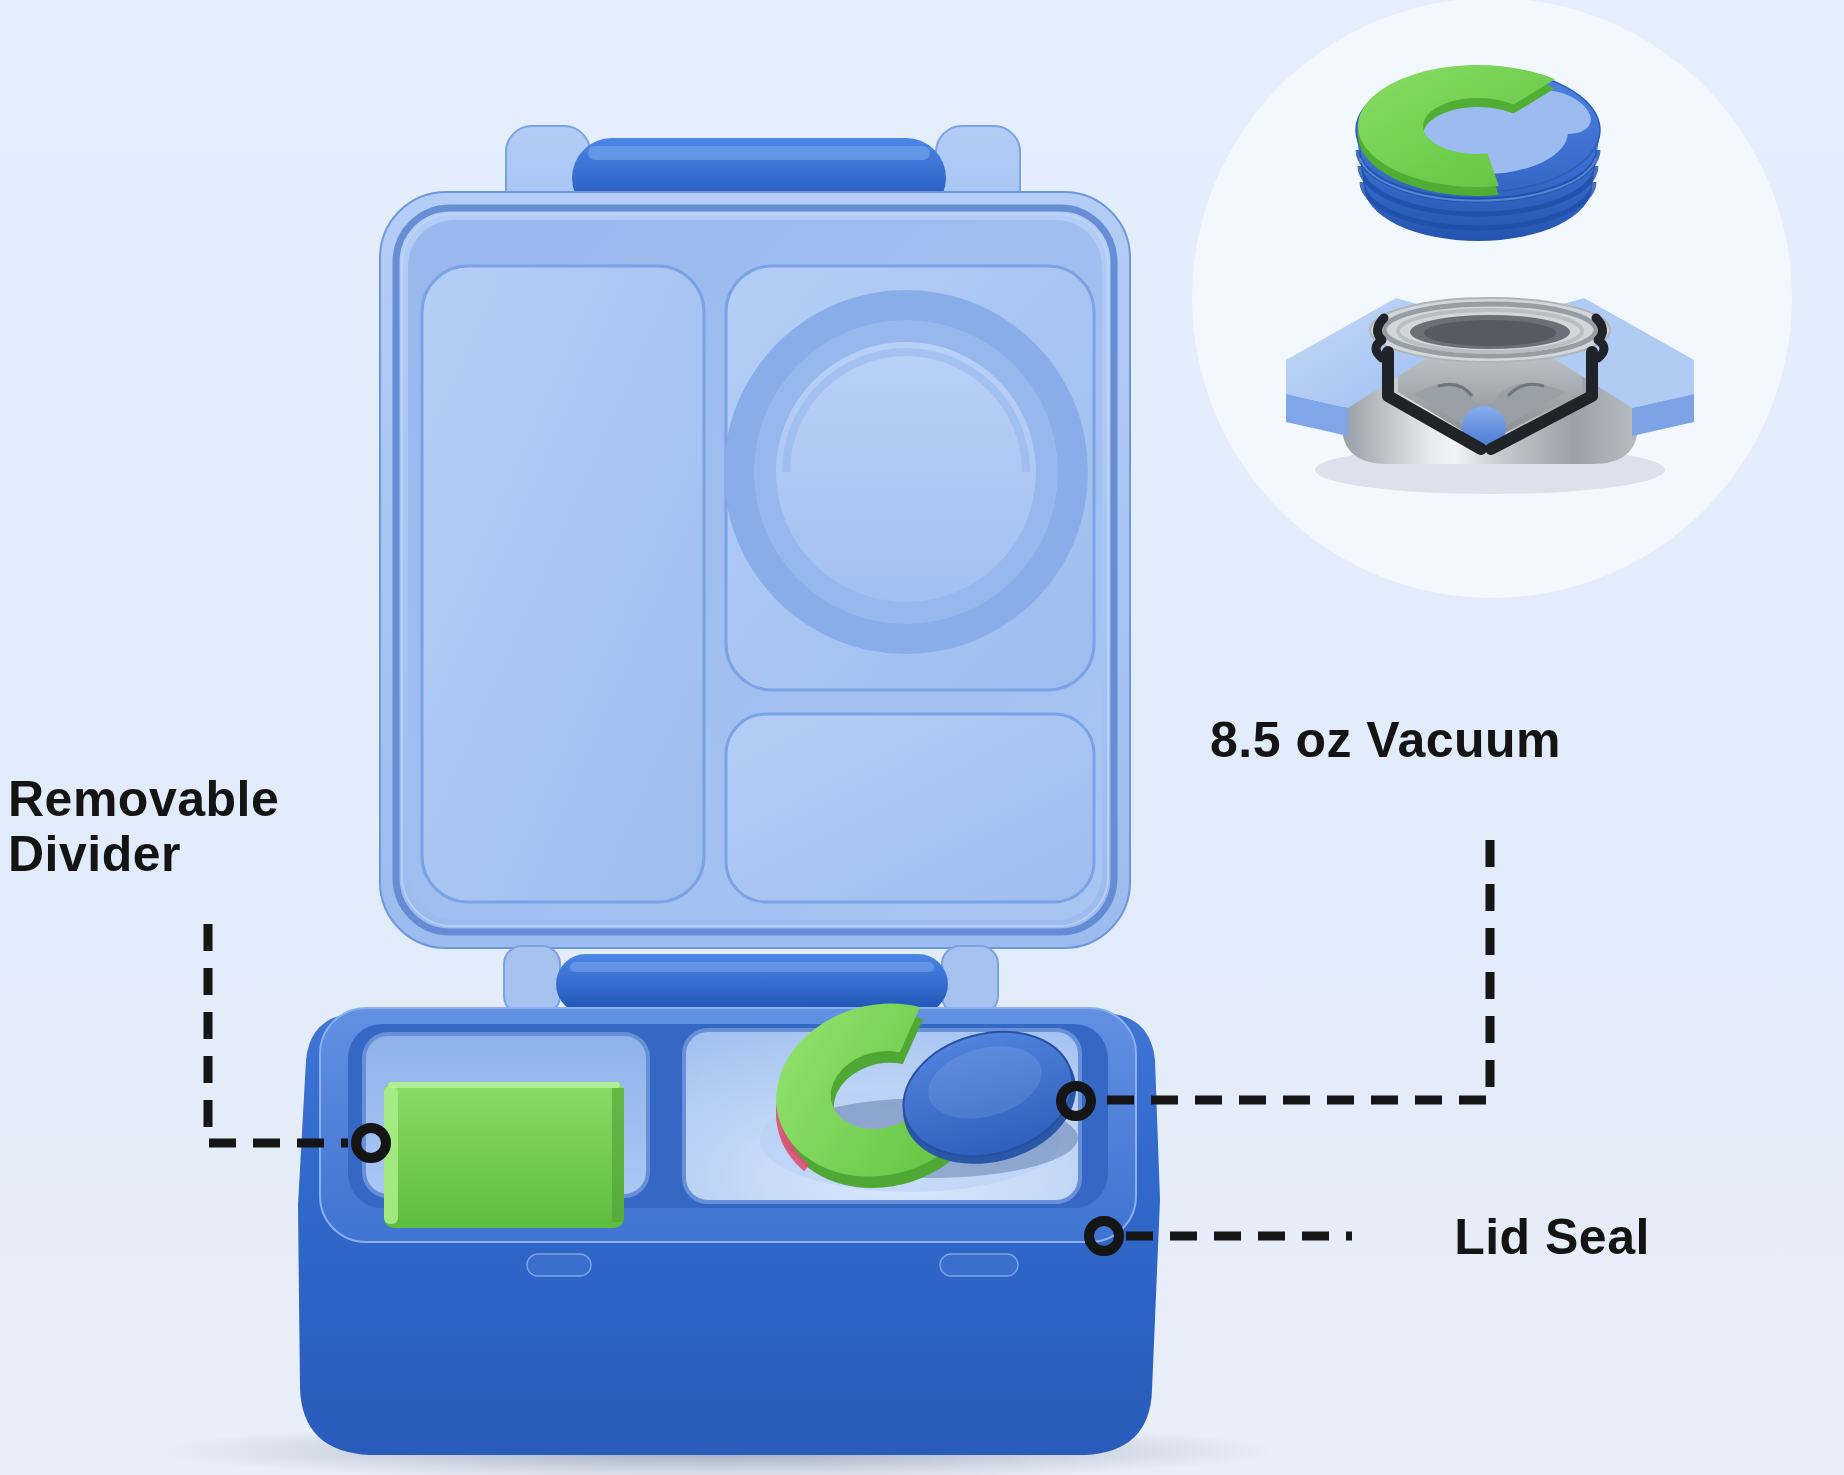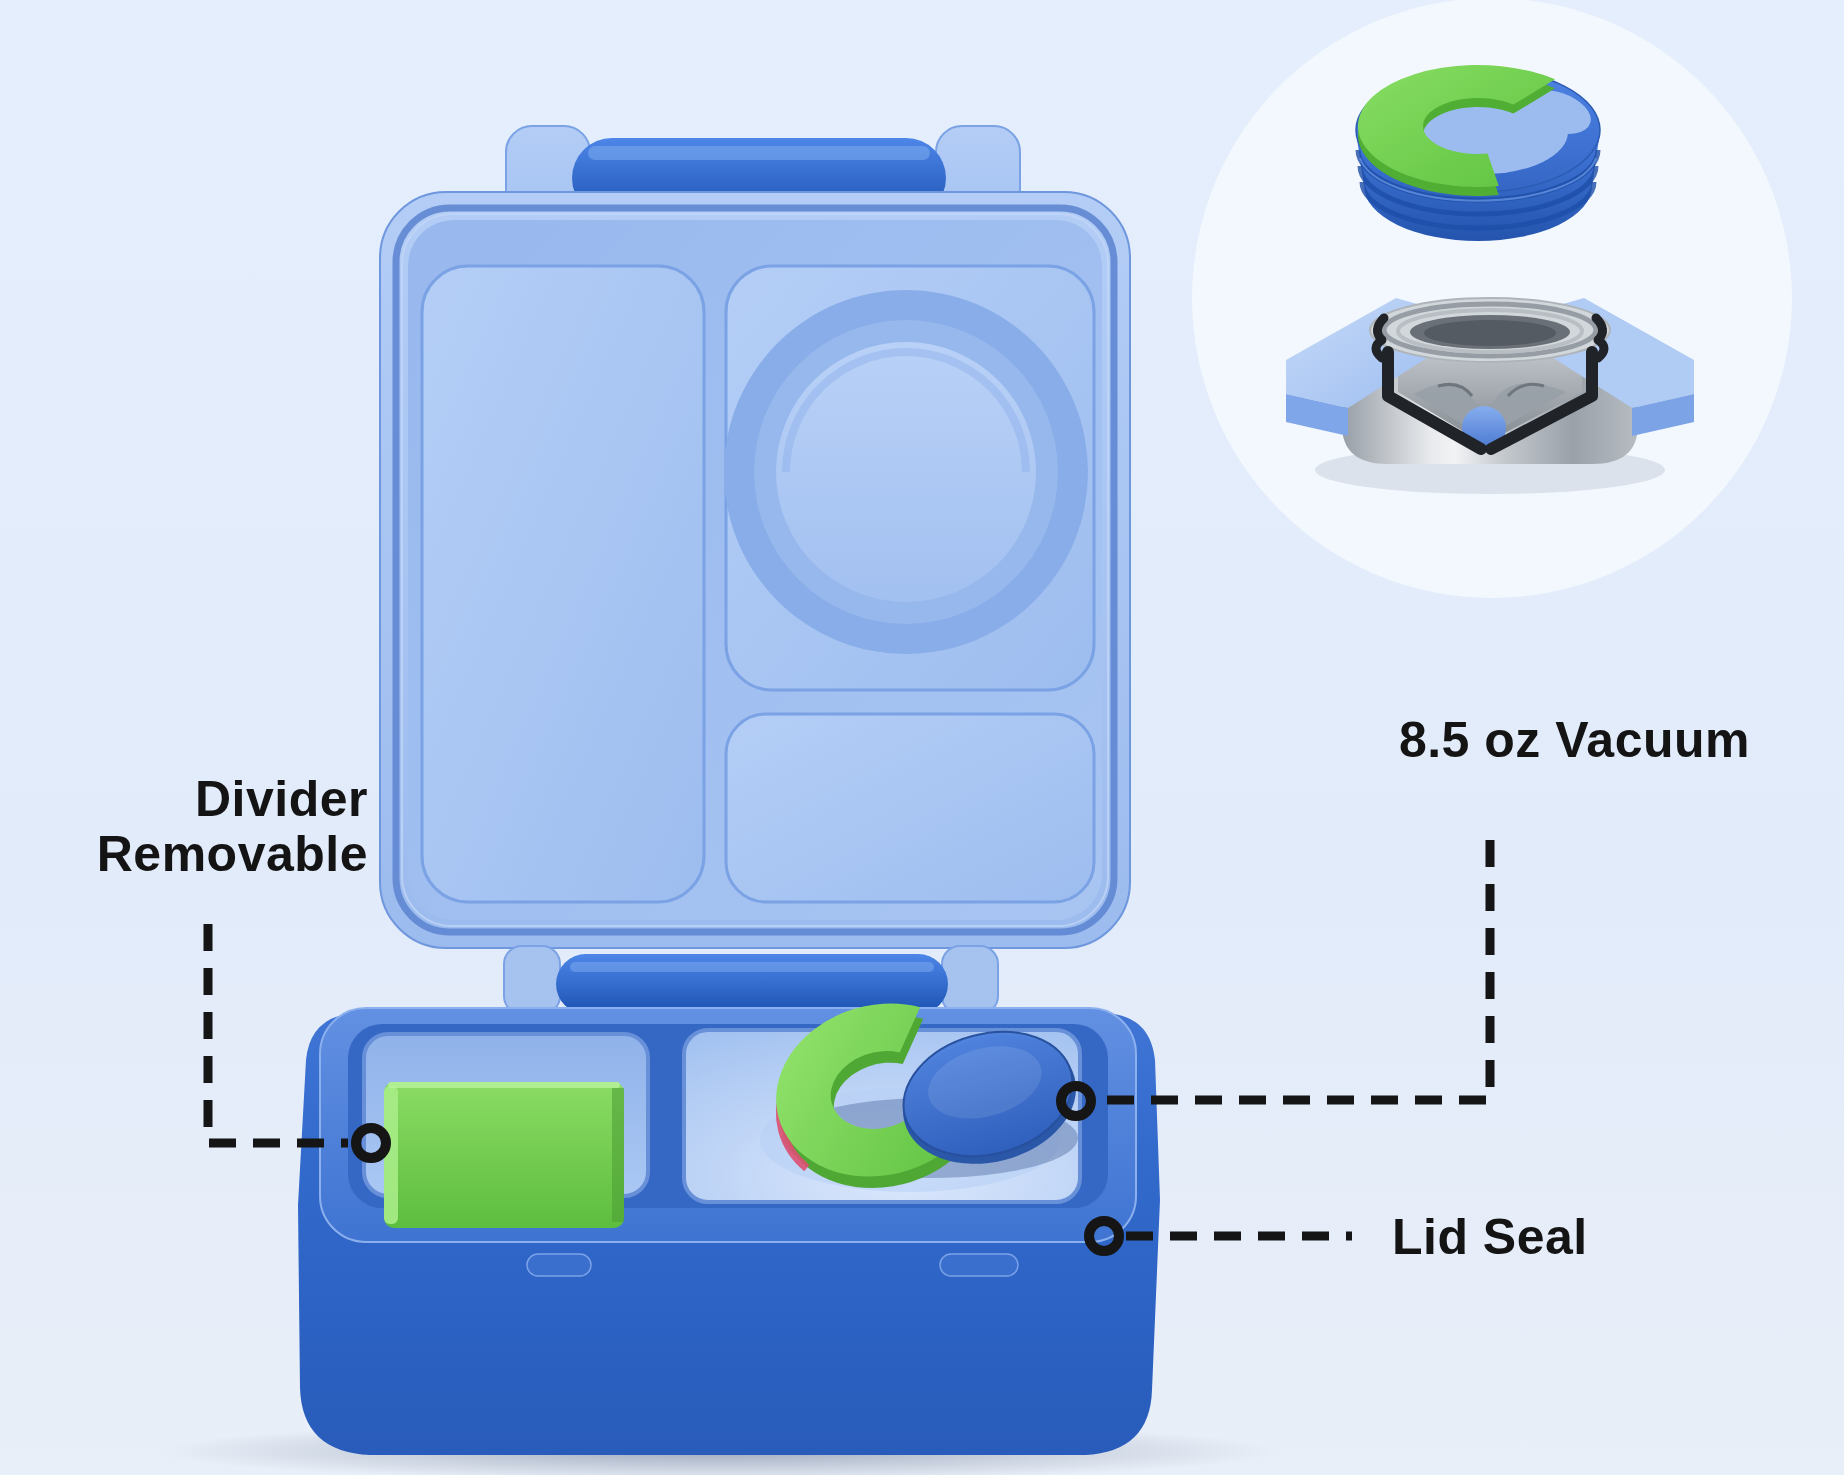--- a/index.html
+++ b/index.html
@@ -1,23 +1,23 @@
 <!DOCTYPE html>
 <html style="--background: #e3edfc; --inset_circle: #f3f8fe; --box_blue: #3069ca; --box_blue_dark: #2a5cba; --rim_blue: #4a7ed8; --lid_periwinkle: #a9c6f2; --lid_floor: #9cbbee; --hinge_blue: #2160c2; --divider_green: #77d354; --thermos_green: #6fce4c; --thermos_blue: #3e73d2; --steel_light: #e9ebee; --steel_dark: #8d949c; --seal_black: #202327; --label_text: #141414; --leader_line: #151515;"><head>
 <meta charset="utf-8">
 <style>
   html,body{margin:0;padding:0;background:#e3edfc;}
   .stage{position:relative;width:1844px;height:1475px;overflow:hidden;
          font-family:"Liberation Sans","DejaVu Sans",sans-serif;}
   .stage svg{position:absolute;left:0;top:0;}
   .label{position:absolute;font-weight:700;color:var(--label_text,#141414);
-         text-align:right;letter-spacing:.5px;}
+         text-align:left;letter-spacing:.5px;}
   .label-divider{left:8px;top:772px;width:360px;font-size:50px;line-height:55px;}
   .label-thermos{left:1210px;top:712px;width:540px;font-size:50px;line-height:57px;}
-  .label-lidseal{left:1392px;top:1210px;width:320px;font-size:50px;line-height:55px;text-align:left;}
+  .label-lidseal{left:1392px;top:1210px;width:320px;font-size:50px;line-height:55px;text-align:center;}
 </style>
 </head>
 <body>
 
 <div class="stage">
 
 <svg width="1844" height="1475" viewBox="0 0 1844 1475">
   <defs>
     <linearGradient id="gBg" x1="0" y1="0" x2="0" y2="1">
       <stop offset="0" stop-color="#e4eefc"></stop>
@@ -242,22 +242,22 @@
       <circle cx="1076" cy="1101" r="15" stroke-width="10"></circle>
     </g>
     <g>
       <circle cx="1104" cy="1236" r="15" stroke-width="10"></circle>
       <path d="M1126 1236 L1352 1236" stroke-width="9" stroke-dasharray="27 17"></path>
     </g>
   </g>
 </svg>
 
 <div class="label label-divider">
+  <div>Removable</div>
   <div>Divider</div>
-  <div>Removable</div>
 </div>
 
 <div class="label label-thermos">
   <div>8.5 oz Vacuum</div>
 </div>
 
 <div class="label label-lidseal">Lid Seal</div>
 
 </div>
 

